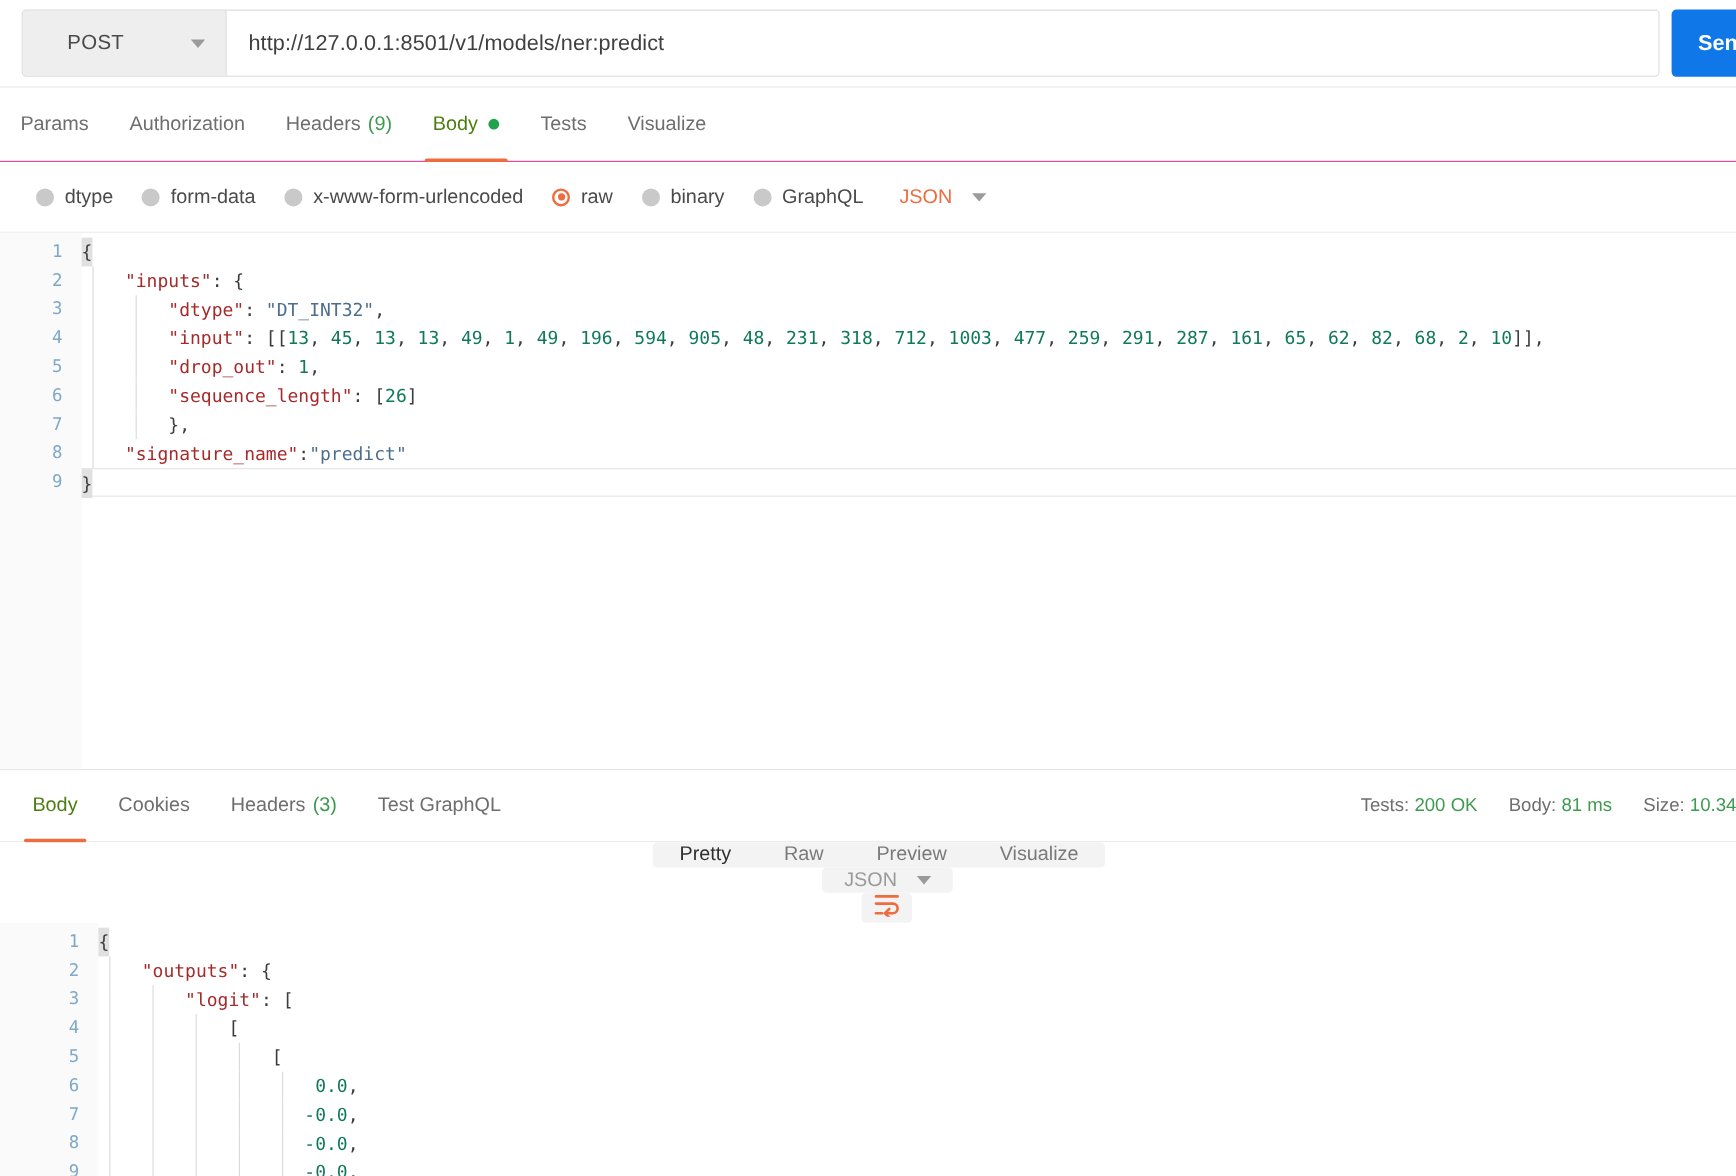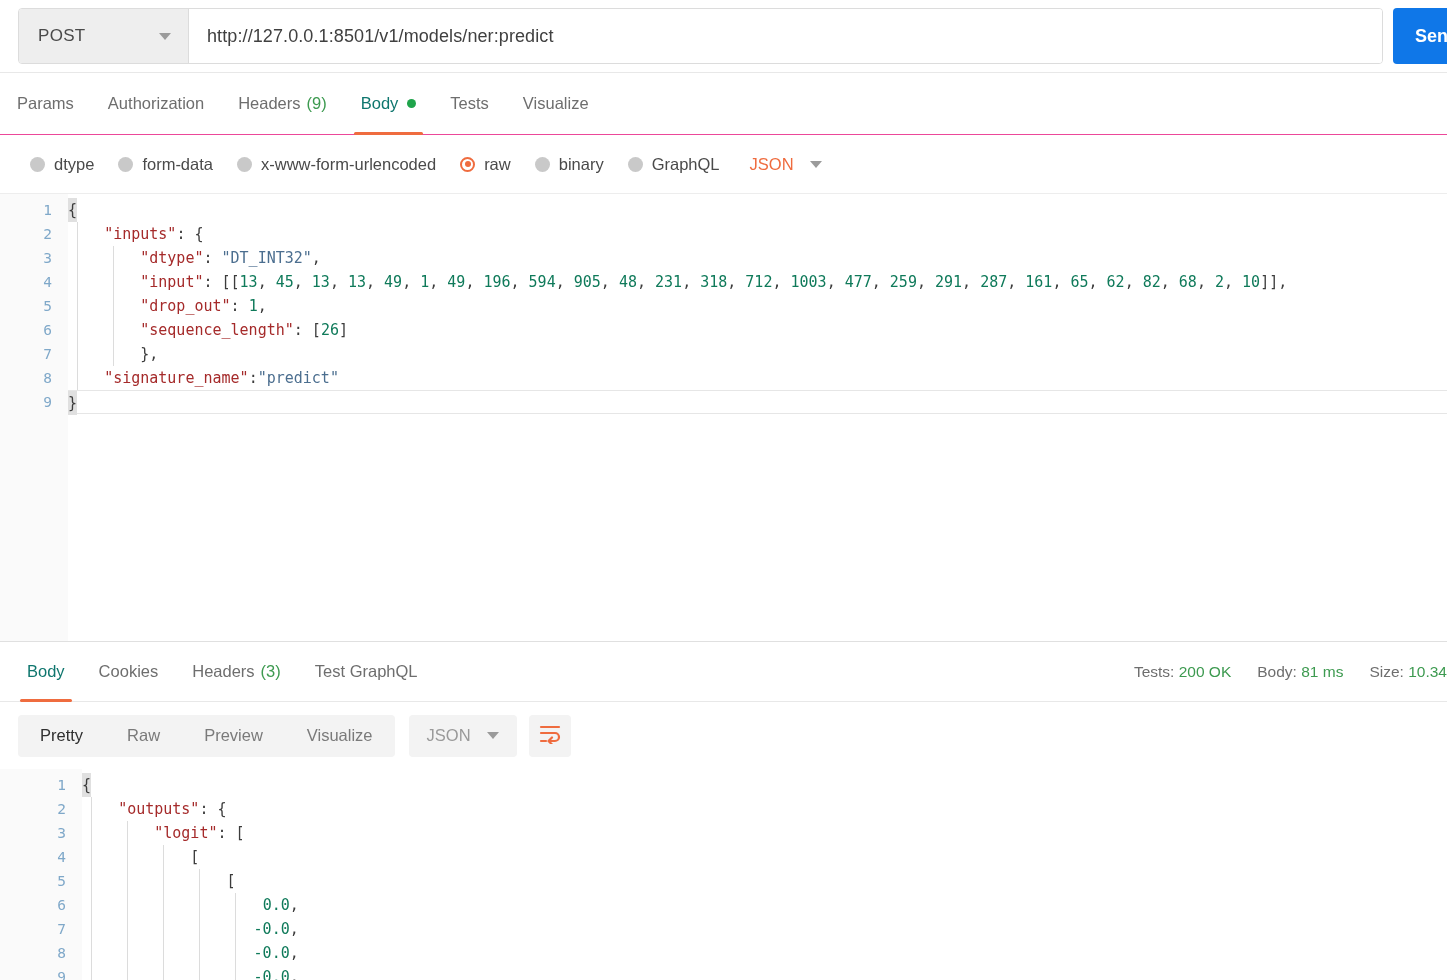--- a/index.html
+++ b/index.html
@@ -44,21 +44,21 @@
     background: #ffffff;
     overflow: hidden;
   }
   .method-select {
     width: 170px;
     background: #eeeeee;
     border-right: 1px solid #dcdcdc;
     display: flex;
     align-items: center;
     justify-content: space-between;
-    padding: 0 17px 0 19px;
+    padding: 0 17px 0 37px;
     box-sizing: border-box;
     cursor: pointer;
   }
   .method-label {
     font-size: 17px;
     color: #4a4a4a;
     letter-spacing: .3px;
   }
   .caret-down {
     width: 0; height: 0;
@@ -108,21 +108,21 @@
   .tab {
     position: relative;
     display: flex;
     align-items: center;
     padding: 0 17px;
     font-size: 16.5px;
     color: #6e6e6e;
     cursor: pointer;
     white-space: nowrap;
   }
-  .tab.active { color: #0f766e; }
+  .tab.active { color: #4d7c0f; }
   .tab.active::after {
     content: "";
     position: absolute;
     left: 10px; right: 10px; bottom: -1px;
     height: 3px;
     background: #ef6c3f;
     border-radius: 2px;
   }
   .tab .count { color: #3d9a50; margin-left: 6px; font-size: 16.5px; }
   .tab .dot-green {
@@ -281,20 +281,21 @@
   
   .resp-toolbar {
     position: absolute;
     left: 0; top: 702px;
     width: 1447px; height: 67px;
     display: flex;
     align-items: center;
     padding-left: 18px;
     box-sizing: border-box;
     background: #ffffff;
+    flex-direction: column;
   }
   .seg-group {
     display: flex;
     align-items: stretch;
     background: #f3f3f3;
     border-radius: 4px;
     height: 42px;
     overflow: hidden;
   }
   .seg {

